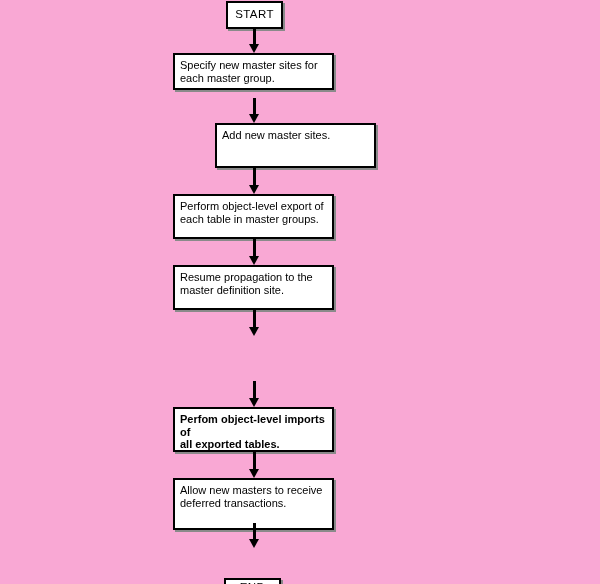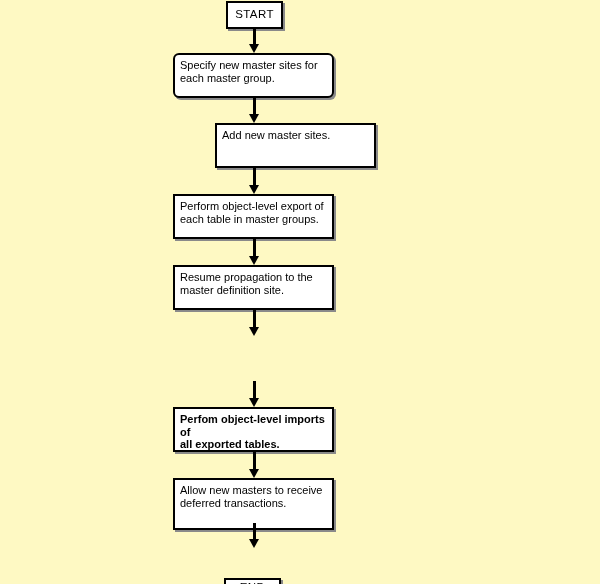--- a/index.html
+++ b/index.html
@@ -8,21 +8,21 @@
     background: #ffffff;
   }
   body {
     font-family: "Liberation Sans", "DejaVu Sans", sans-serif;
     -webkit-font-smoothing: none;
   }
   #canvas {
     position: relative;
     width: 600px;
     height: 584px;
-    background: #fef9c3;
+    background: #f9a8d4;
     overflow: hidden;
   }
 
   
   .terminator {
     position: absolute;
     box-sizing: border-box;
     background: #ffffff;
     border: 2px solid #000000;
     box-shadow: 2px 2px 0 0 #8a8a8a;
@@ -88,21 +88,21 @@
 
   <div class="terminator" style="left:226px; top:1px; width:57px; height:28px;">
     <span>START</span>
   </div>
 
   <div class="connector" style="top:29px; height:24px;">
     <div class="stem" style="height:15px;"></div>
     <div class="head"></div>
   </div>
 
-  <div class="process" style="top:53px; height:45px;border-radius:6px;">
+  <div class="process" style="top:53px; height:37px;">
     <div class="txt">Specify new master sites for
 each master group.</div>
   </div>
 
   <div class="connector" style="top:98px; height:25px;">
     <div class="stem" style="height:16px;"></div>
     <div class="head"></div>
   </div>
 
   <div class="process" style="top:123px; height:45px;margin-left:42px;">

